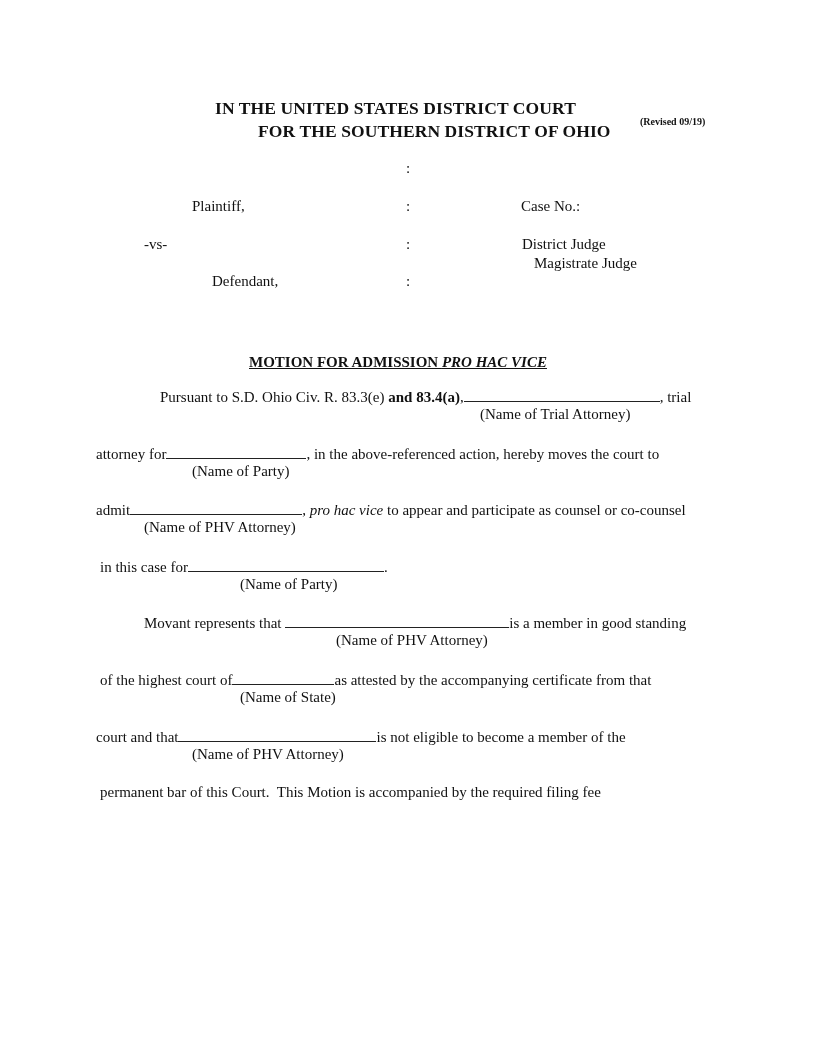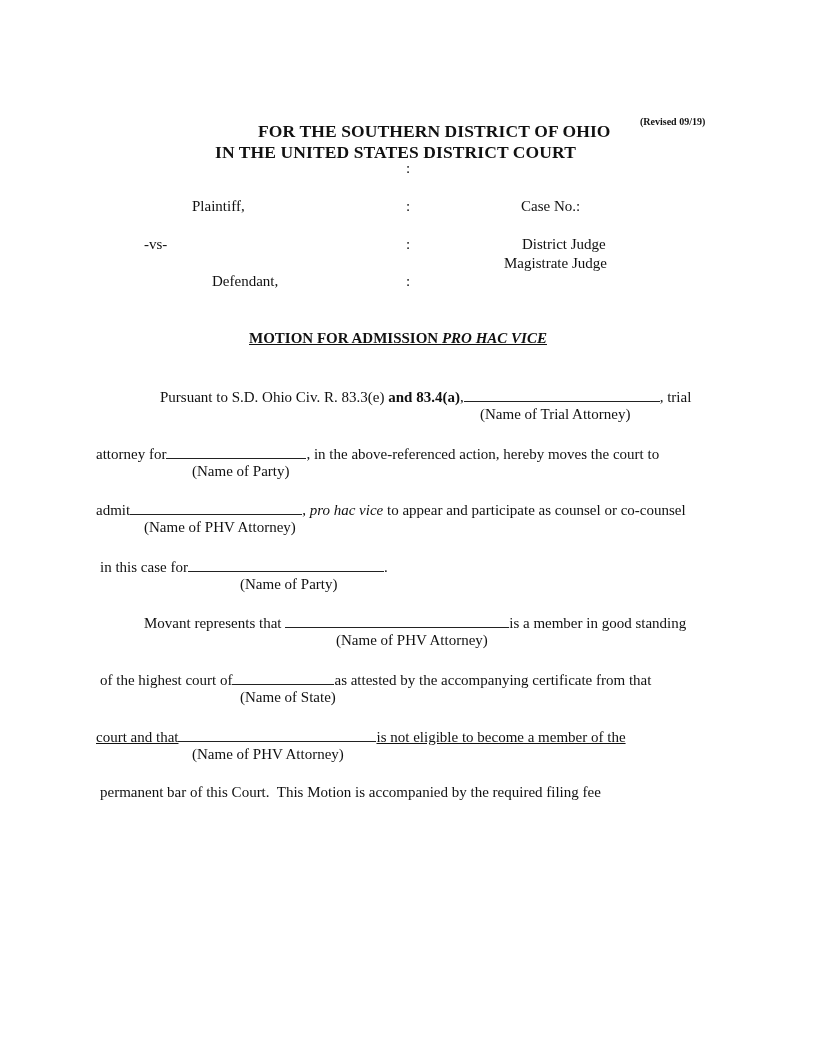--- a/index.html
+++ b/index.html
@@ -6,37 +6,37 @@
     body { width: 816px; height: 1056px; position: relative; overflow: hidden;
            font-family: "Liberation Serif", "DejaVu Serif", serif; color: #111; }
     .abs { position: absolute; white-space: nowrap; }
     .title { font-weight: bold; font-size: 17.5px; letter-spacing: 0.1px; }
     .rev { font-weight: bold; font-size: 10px; }
     .t { font-size: 15px; }
     .label { font-size: 15px; }
     .b { font-weight: bold; }
     .i { font-style: italic; }
     .blank { display: inline-block; border-bottom: 1px solid #222; height: 14px; vertical-align: baseline; }
-    .heading { font-weight: bold; font-size: 15px; text-decoration: underline; }
+    .heading { font-weight: bold; font-size: 15px; text-decoration: underline; margin-top: 24px; }
   </style>
 </head>
 <body>
 
-<div class="abs title" style="left:215px; top:98px;margin-top:44px;">IN THE UNITED STATES DISTRICT COURT</div>
+<div class="abs title" style="left:215px; top:98px;">IN THE UNITED STATES DISTRICT COURT</div>
 <div class="abs title" style="left:222px; top:121px;margin-left:36px;">FOR THE SOUTHERN DISTRICT OF OHIO</div>
 <div class="abs rev" style="left:640px; top:116px;">(Revised 09/19)</div>
 
 <div class="abs t" style="left:406px; top:160px;">:</div>
 <div class="abs t" style="left:192px; top:198px;">Plaintiff,</div>
 <div class="abs t" style="left:406px; top:198px;">:</div>
 <div class="abs t" style="left:521px; top:198px;">Case No.:</div>
 <div class="abs t" style="left:144px; top:236px;">-vs-</div>
 <div class="abs t" style="left:406px; top:236px;">:</div>
 <div class="abs t" style="left:522px; top:236px;">District Judge</div>
-<div class="abs t" style="left:504px; top:255px;text-align:right;">Magistrate Judge</div>
+<div class="abs t" style="left:534px; top:255px;text-align:right;">Magistrate Judge</div>
 <div class="abs t" style="left:192px; top:273px;margin-left:20px;">Defendant,</div>
 <div class="abs t" style="left:406px; top:273px;">:</div>
 
 <div class="abs heading" style="left:249px; top:330px;"><span>MOTION FOR ADMISSION </span><span class="i">PRO HAC VICE</span></div>
 
 <div class="abs t" style="left:160px; top:387px;"><span>Pursuant to S.D. Ohio Civ. R. 83.3(e) </span><span class="b">and 83.4(a)</span><span>,</span><span class="blank" style="width:196px;"></span><span>, trial</span></div>
 <div class="abs label" style="left:480px; top:406px;">(Name of Trial Attorney)</div>
 
 <div class="abs t" style="left:96px; top:444px;"><span>attorney for</span><span class="blank" style="width:140px;"></span><span>, in the above-referenced action, hereby moves the court to</span></div>
 <div class="abs label" style="left:192px; top:463px;">(Name of Party)</div>
@@ -46,16 +46,16 @@
 
 <div class="abs t" style="left:100px; top:557px;"><span>in this case for</span><span class="blank" style="width:196px;"></span><span>.</span></div>
 <div class="abs label" style="left:240px; top:576px;">(Name of Party)</div>
 
 <div class="abs t" style="left:144px; top:613px;"><span>Movant represents that </span><span class="blank" style="width:224px;"></span><span>is a member in good standing</span></div>
 <div class="abs label" style="left:336px; top:632px;">(Name of PHV Attorney)</div>
 
 <div class="abs t" style="left:100px; top:670px;"><span>of the highest court of</span><span class="blank" style="width:102px;"></span><span>as attested by the accompanying certificate from that</span></div>
 <div class="abs label" style="left:240px; top:689px;">(Name of State)</div>
 
-<div class="abs t" style="left:96px; top:727px;text-decoration:underline;"><span>court and that</span><span class="blank" style="width:198px;"></span><span>is not eligible to become a member of the</span></div>
+<div class="abs t" style="left:96px; top:727px;"><span>court and that</span><span class="blank" style="width:198px;"></span><span>is not eligible to become a member of the</span></div>
 <div class="abs label" style="left:192px; top:746px;">(Name of PHV Attorney)</div>
 
 <div class="abs t" style="left:100px; top:784px; white-space:pre;">permanent bar of this Court.  This Motion is accompanied by the required filing fee</div>
 
 </body></html>

